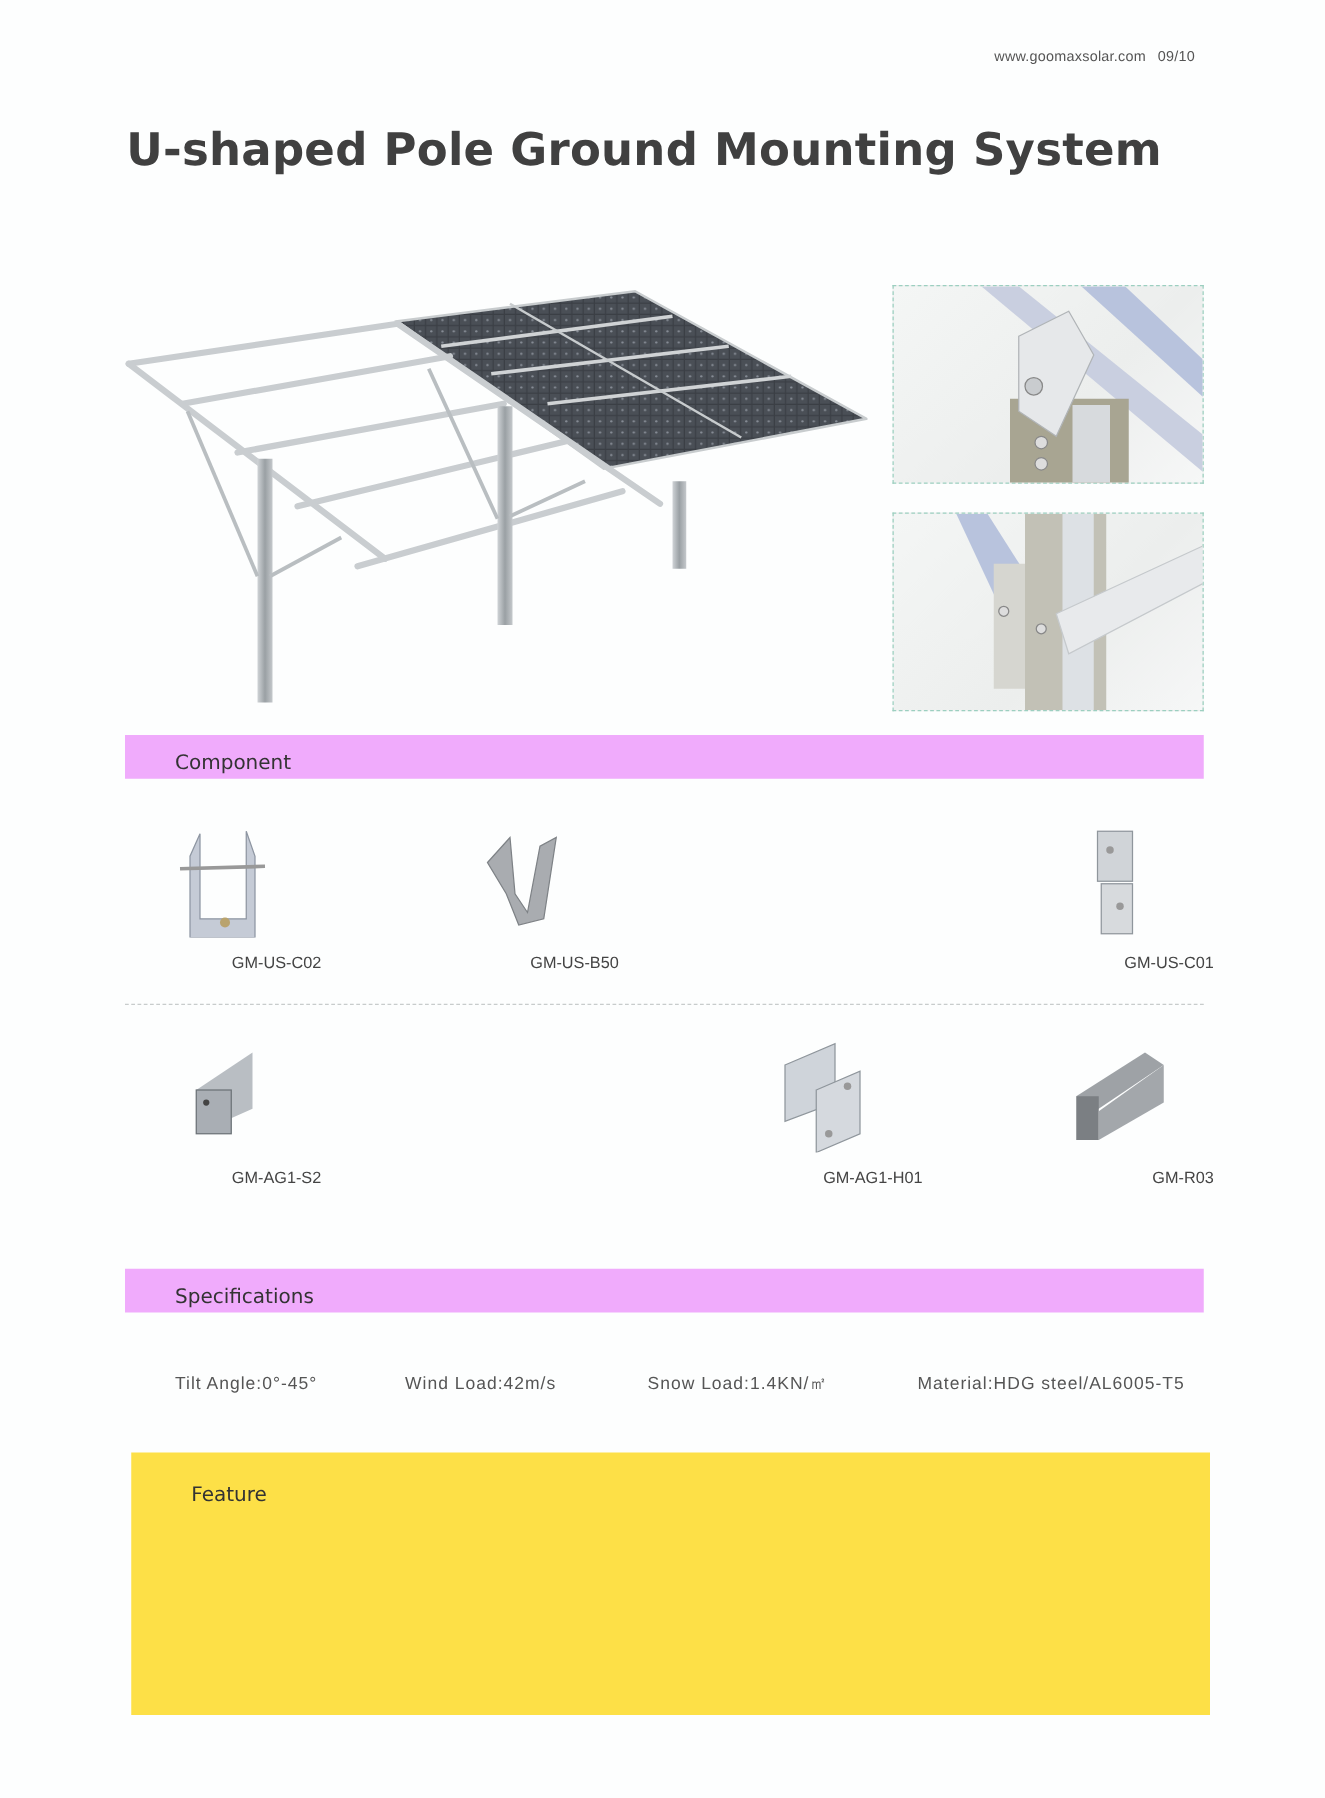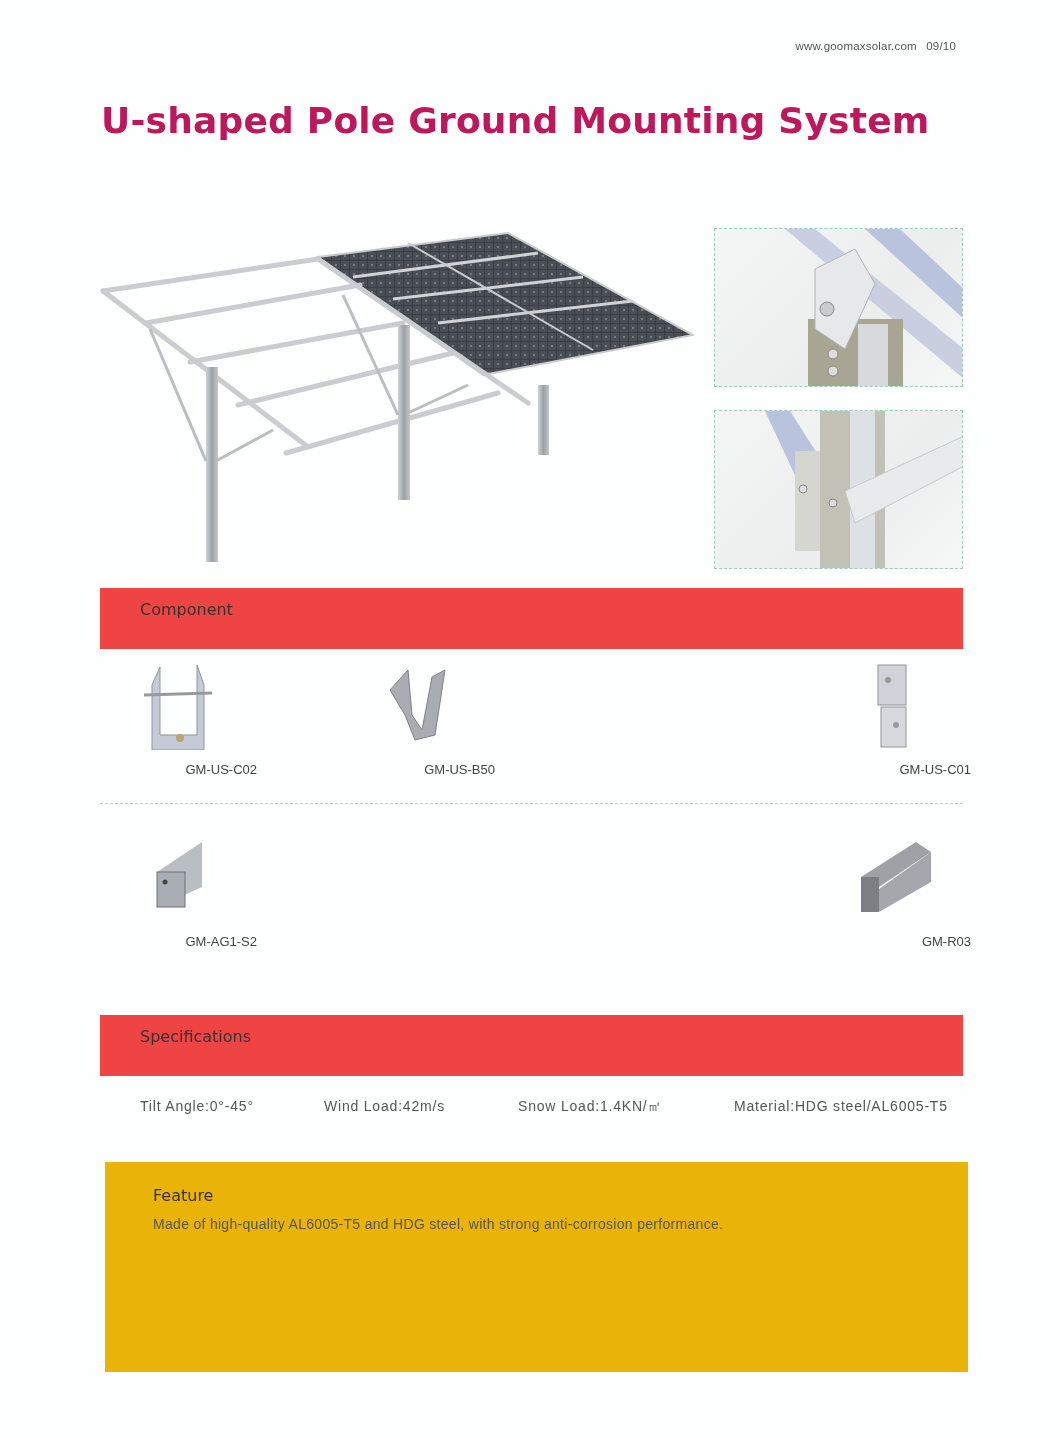--- a/index.html
+++ b/index.html
@@ -2,45 +2,45 @@
 <html><head>
 <meta charset="utf-8">
 <style>
   * { box-sizing: border-box; margin: 0; padding: 0; }
   html, body { width: 1060px; height: 1438px; background: #fdfefe; }
   body { position: relative; font-family: "Liberation Sans", "DejaVu Sans", sans-serif; color: #333; overflow: hidden; }
 
   .page-header { position: absolute; top: 40px; right: 104px; font-size: 11.5px; color: #555; letter-spacing: 0.2px; }
   .page-header span + span { margin-left: 6px; }
 
-  .page-title { position: absolute; top: 100px; left: 101px; font-family: "DejaVu Sans", sans-serif; font-weight: bold; font-size: 36px; color: #be185d; letter-spacing: 0.2px; }
+  .page-title { position: absolute; top: 100px; left: 101px; font-family: "DejaVu Sans", sans-serif; font-weight: bold; font-size: 36px; color: #404040; letter-spacing: 0.2px; }
 
   .hero { position: absolute; top: 225px; left: 98px; width: 596px; height: 345px; }
 
   .detail { position: absolute; left: 714px; width: 249px; border: 1px dashed #9ccfc0; background: linear-gradient(135deg, #f4f6f5 0%, #eceeed 60%, #f6f7f7 100%); overflow: hidden; }
   .detail-1 { top: 228px; height: 159px; }
   .detail-2 { top: 410px; height: 159px; }
 
-  .section-bar { position: absolute; left: 100px; width: 863px; height: 61px; background: #ef4444; }
+  .section-bar { position: absolute; left: 100px; width: 863px; height: 35px; background: #f0abfc; }
   .section-bar .label { position: absolute; left: 40px; top: 12px; font-family: "DejaVu Sans", sans-serif; font-size: 16px; color: #333; }
   .bar-component { top: 588px; }
   .bar-specs { top: 1015px; }
 
   .components { position: absolute; top: 655px; left: 100px; width: 863px; }
   .comp-row { position: relative; height: 172px; }
   .comp-row.row2 { margin-top: 0; }
   .divider { position: absolute; left: 100px; top: 803px; width: 863px; border-top: 1px dashed #c8cccc; }
   .comp { position: absolute; width: 160px; text-align: right; }
   .comp .thumb { width: 90px; height: 95px; margin: 0 auto; position: relative; }
   .comp .name { font-size: 13px; color: #444; margin-top: 12px; }
 
   .specs { position: absolute; top: 1098px; left: 140px; width: 830px; font-size: 14px; color: #555; letter-spacing: 0.8px; }
   .specs .item { position: absolute; top: 0; white-space: nowrap; }
 
-  .feature { position: absolute; top: 1162px; left: 105px; width: 863px; height: 210px; background: #eab308; }
+  .feature { position: absolute; top: 1162px; left: 105px; width: 863px; height: 210px; background: #fde047; }
   .feature .f-title { position: absolute; top: 24px; left: 48px; font-family: "DejaVu Sans", sans-serif; font-size: 16px; color: #333; }
   .feature .f-text { position: absolute; top: 54px; left: 48px; font-size: 14px; color: #555; letter-spacing: 0.3px; }
 </style>
 </head>
 <body>
 
 <div class="page-header">
   <span>www.goomaxsolar.com</span>
   <span>09/10</span>
 </div>
@@ -158,20 +158,31 @@
     <div class="comp" style="left:-3px;">
       <div class="thumb">
         <svg width="90" height="95" viewBox="0 0 90 95">
             <polygon points="25,45 70,15 70,60 25,80" fill="#b9bec3"></polygon>
             <rect x="25" y="45" width="28" height="35" fill="#a9aeb4" stroke="#6c7277"></rect>
             <circle cx="33" cy="55" r="2.5" fill="#444"></circle>
           </svg>
       </div>
       <div class="name">GM-AG1-S2</div>
     </div>
+    <div class="comp" style="left:478px;">
+      <div class="thumb">
+        <svg width="90" height="95" viewBox="0 0 90 95">
+            <polygon points="15,25 55,8 55,55 15,70" fill="#cfd4da" stroke="#8f969c"></polygon>
+            <polygon points="40,45 75,30 75,80 40,95" fill="#d5d9de" stroke="#8f969c"></polygon>
+            <circle cx="65" cy="42" r="3" fill="#999"></circle>
+            <circle cx="50" cy="80" r="3" fill="#999"></circle>
+          </svg>
+      </div>
+      <div class="name">GM-AG1-H01</div>
+    </div>
     <div class="comp" style="left:711px;">
       <div class="thumb">
         <svg width="90" height="95" viewBox="0 0 90 95">
             <polygon points="15,50 70,15 85,25 30,62" fill="#9ea2a6"></polygon>
             <rect x="15" y="50" width="18" height="35" fill="#7b7f83"></rect>
             <polygon points="33,62 85,25 85,55 33,85" fill="#a3a7ab"></polygon>
           </svg>
       </div>
       <div class="name">GM-R03</div>
     </div>
@@ -185,14 +196,13 @@
 
 <div class="specs">
   <span class="item" style="left:0;">Tilt Angle:0°-45°</span>
   <span class="item" style="left:184px;">Wind Load:42m/s</span>
   <span class="item" style="left:378px;">Snow Load:1.4KN/㎡</span>
   <span class="item" style="left:594px;">Material:HDG steel/AL6005-T5</span>
 </div>
 
 <div class="feature">
   <div class="f-title">Feature</div>
-  <div class="f-text">Made of high-quality AL6005-T5 and HDG steel, with strong anti-corrosion performance.</div>
 </div>
 
 </body></html>

